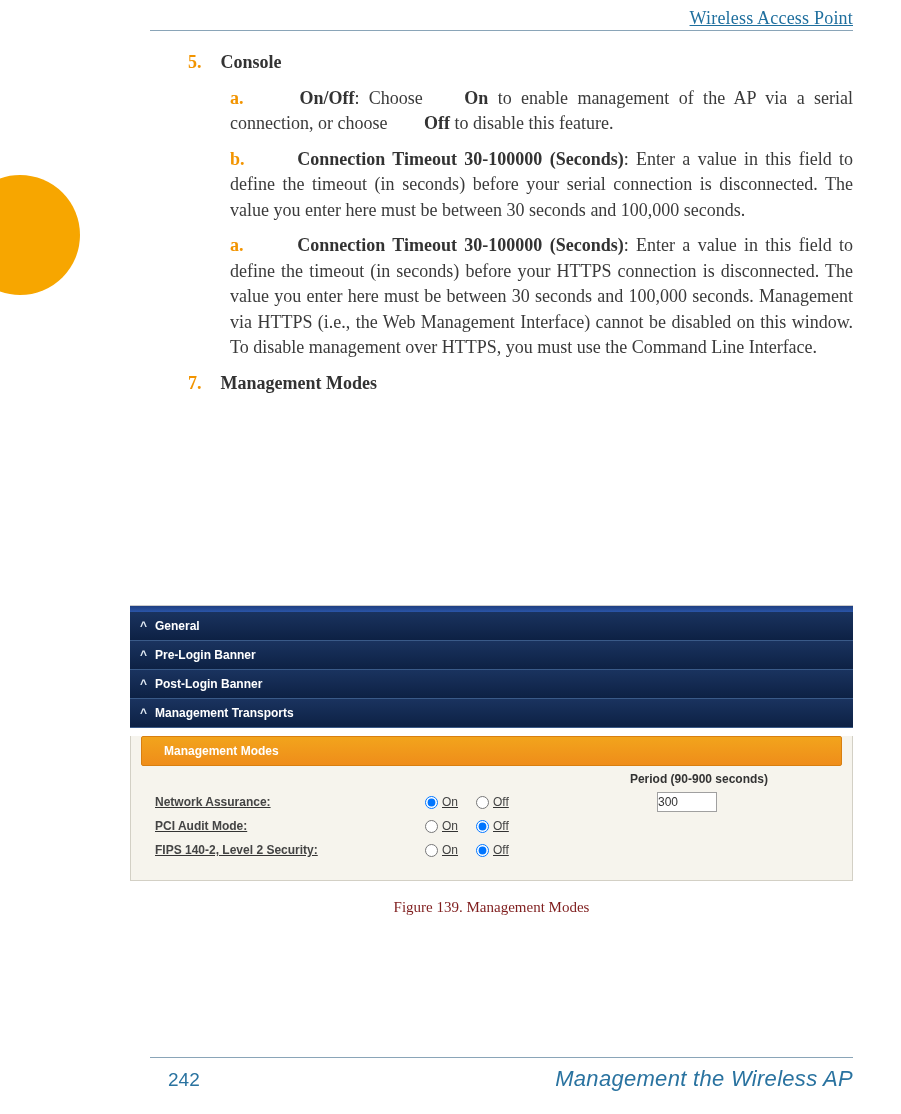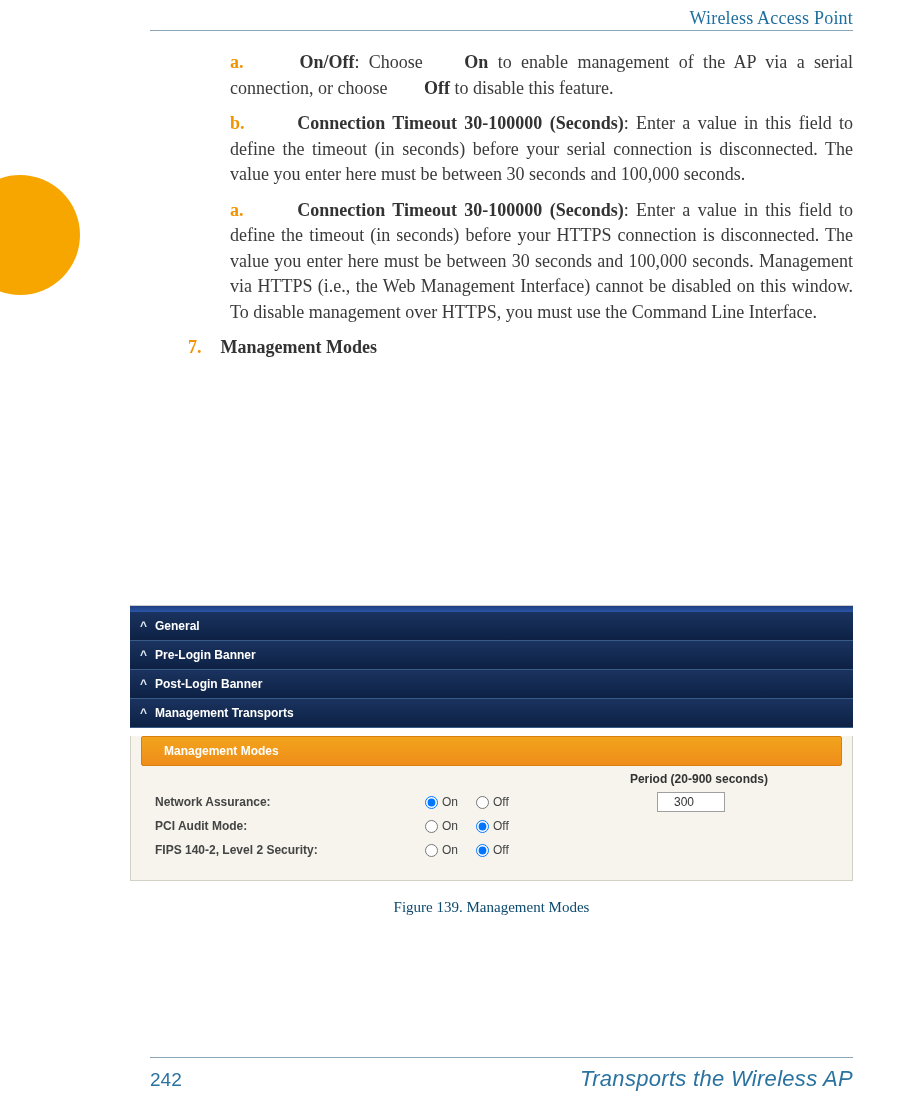--- a/index.html
+++ b/index.html
@@ -19,20 +19,21 @@
   }
   .header {
     position: absolute;
     top: 8px;
     left: 142px;
     right: 48px;
     text-align: right;
     color: #1f6f9e;
     font-size: 18px;
     letter-spacing: 0.2px;
+    text-decoration: underline;
   }
   .header-rule {
     position: absolute;
     top: 30px;
     left: 150px;
     right: 48px;
     height: 0;
     border-top: 1px solid #8aa5b8;
   }
   .tab {
@@ -120,77 +121,82 @@
     justify-content: flex-end;
     font-weight: bold;
     font-size: 12px;
     padding-right: 60px;
     margin-bottom: 4px;
   }
   .form-row {
     display: flex;
     align-items: center;
     height: 24px;
+    text-decoration: underline;
   }
   .form-label { width: 270px; font-weight: bold; color: #444; }
   .radio-pair { width: 170px; display: flex; align-items: center; gap: 18px; }
   .radio-opt { display: inline-flex; align-items: center; gap: 4px; font-weight: normal; color: #444; }
   .period-input-box {
     width: 52px;
     height: 18px;
     border: 1px solid #a0a0a0;
     background: #ffffff;
     font-size: 12px;
-    text-align: center;
-    padding-right: 14px;
+    text-align: left;
+    padding-right: 6px;
     line-height: 18px;
     display: inline-block;
   }
   .period-col {
     margin-left: 62px;
   }
   .fig-caption {
     text-align: center;
     font-size: 15px;
-    color: #0c4a6e;
+    color: #7f1d1d;
     margin-top: 18px;
     font-family: "Book Antiqua", Palatino, Georgia, serif;
   }
   .footer-rule {
     position: absolute;
     bottom: 56px;
     left: 150px;
     right: 48px;
     height: 0;
     border-top: 1px solid #8aa5b8;
   }
   .footer {
     position: absolute;
     bottom: 22px;
-    left: 150px;
+    left: 168px;
     right: 48px;
     display: flex;
     justify-content: space-between;
     align-items: baseline;
     font-family: Arial, Helvetica, sans-serif;
   }
   .page-num { color: #2a73a0; font-size: 19px; }
   .foot-title { color: #2a73a0; font-size: 22px; font-style: italic; font-family: "Trebuchet MS", Arial, sans-serif; letter-spacing: 0.3px; }
   input[type="radio"], input[type="checkbox"] { margin: 0; }
 </style>
 </head>
 <body>
 
 <div class="page">
   <div class="header">Wireless Access Point</div>
   <div class="header-rule"></div>
   <div class="tab"></div>
 
   <div class="content">
 
+    <div class="num-item">
+      <span class="num-marker">5.</span>
+      <span class="heading">Console</span>
+    </div>
     <div class="sub-list">
       <div class="sub-item">
         <span class="sub-marker">a.</span>
         <span class="bold-inline">On/Off</span><span>: Choose </span><span class="bold-inline">On</span><span> to enable management of the AP via a serial connection, or choose </span><span class="bold-inline">Off</span><span> to disable this feature.</span>
       </div>
       <div class="sub-item">
         <span class="sub-marker">b.</span>
         <span class="bold-inline">Connection Timeout 30-100000 (Seconds)</span><span>: Enter a value in this field to define the timeout (in seconds) before your serial connection is disconnected. The value you enter here must be between 30 seconds and 100,000 seconds.</span>
       </div>
     </div>
@@ -227,21 +233,21 @@
       <span class="chevron">^</span>
       <span>Management Transports</span>
     </div>
 
     <div class="panel-body">
       <div class="sub-section-bar">
         <span>Management Modes</span>
       </div>
 
       <div class="form-area">
-        <div class="form-header">Period (20-900 seconds)</div>
+        <div class="form-header">Period (90-900 seconds)</div>
 
         <div class="form-row">
           <div class="form-label">Network Assurance:</div>
           <div class="radio-pair">
             <label class="radio-opt">
               <input type="radio" checked="" style="">
               <span>On</span>
             </label>
             <label class="radio-opt">
               <input type="radio" style="">
@@ -283,15 +289,15 @@
 
       </div>
     </div>
 
     <div class="fig-caption">Figure 139. Management Modes</div>
   </div>
 
   <div class="footer-rule"></div>
   <div class="footer">
     <span class="page-num">242</span>
-    <span class="foot-title">Transports the Wireless AP</span>
+    <span class="foot-title">Management the Wireless AP</span>
   </div>
 </div>
 
 </body></html>

